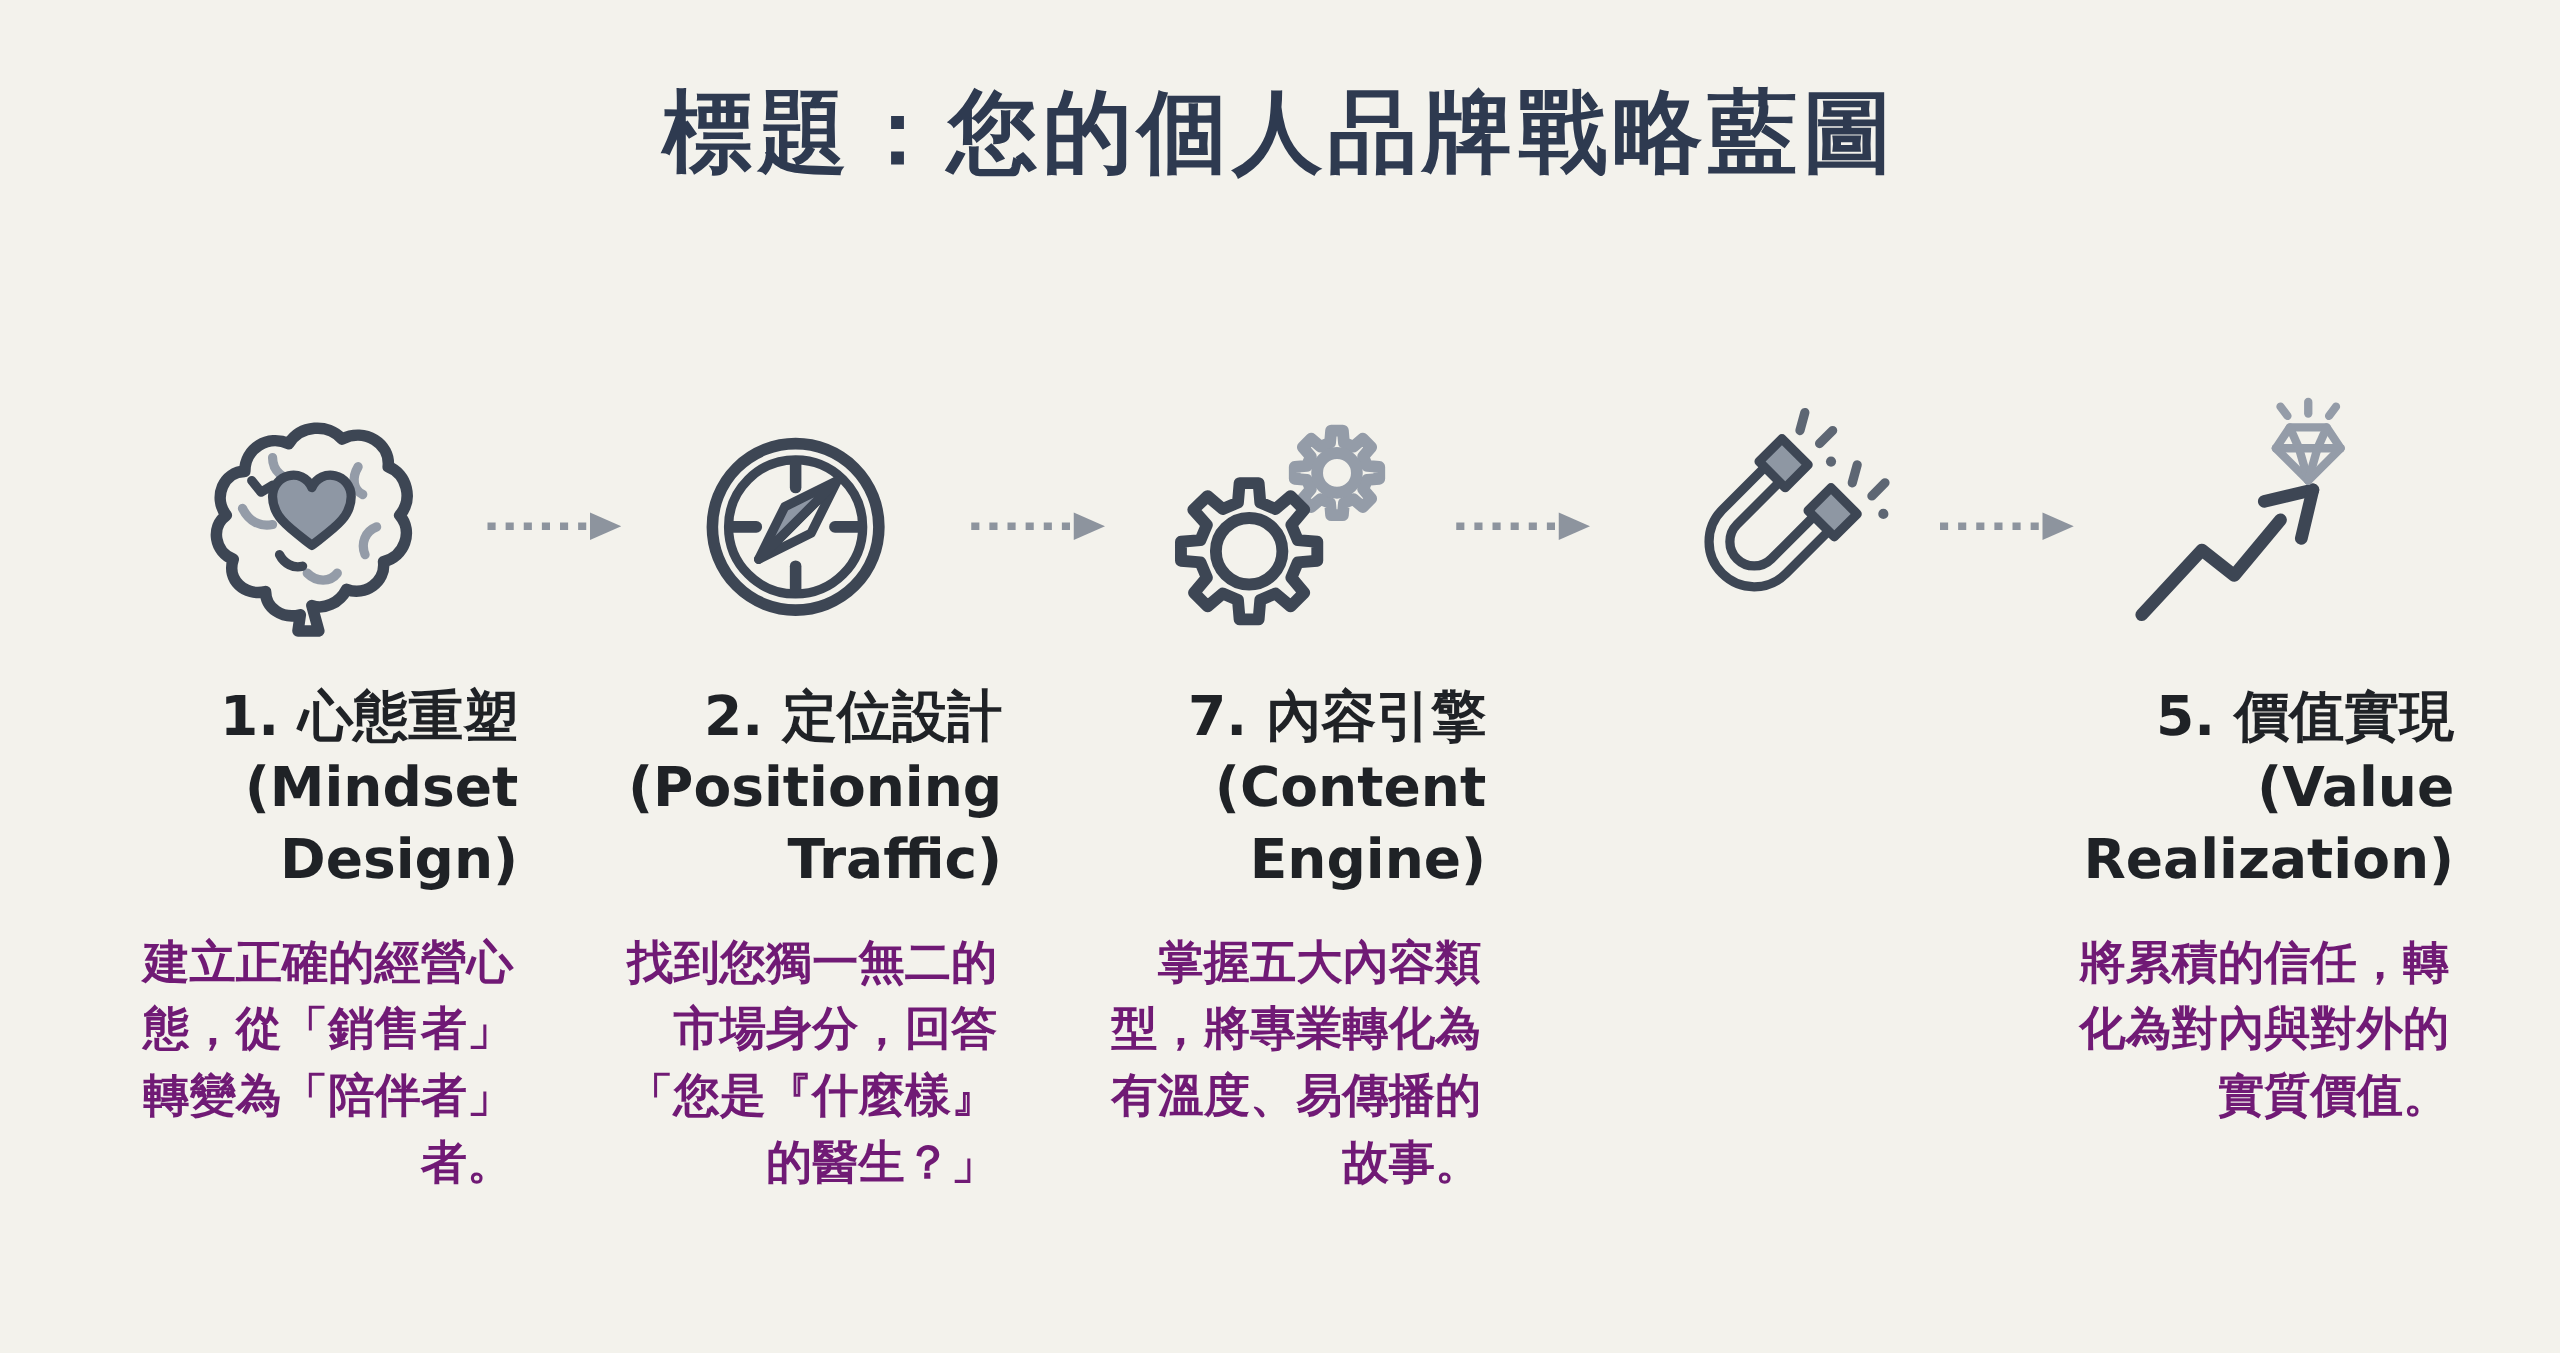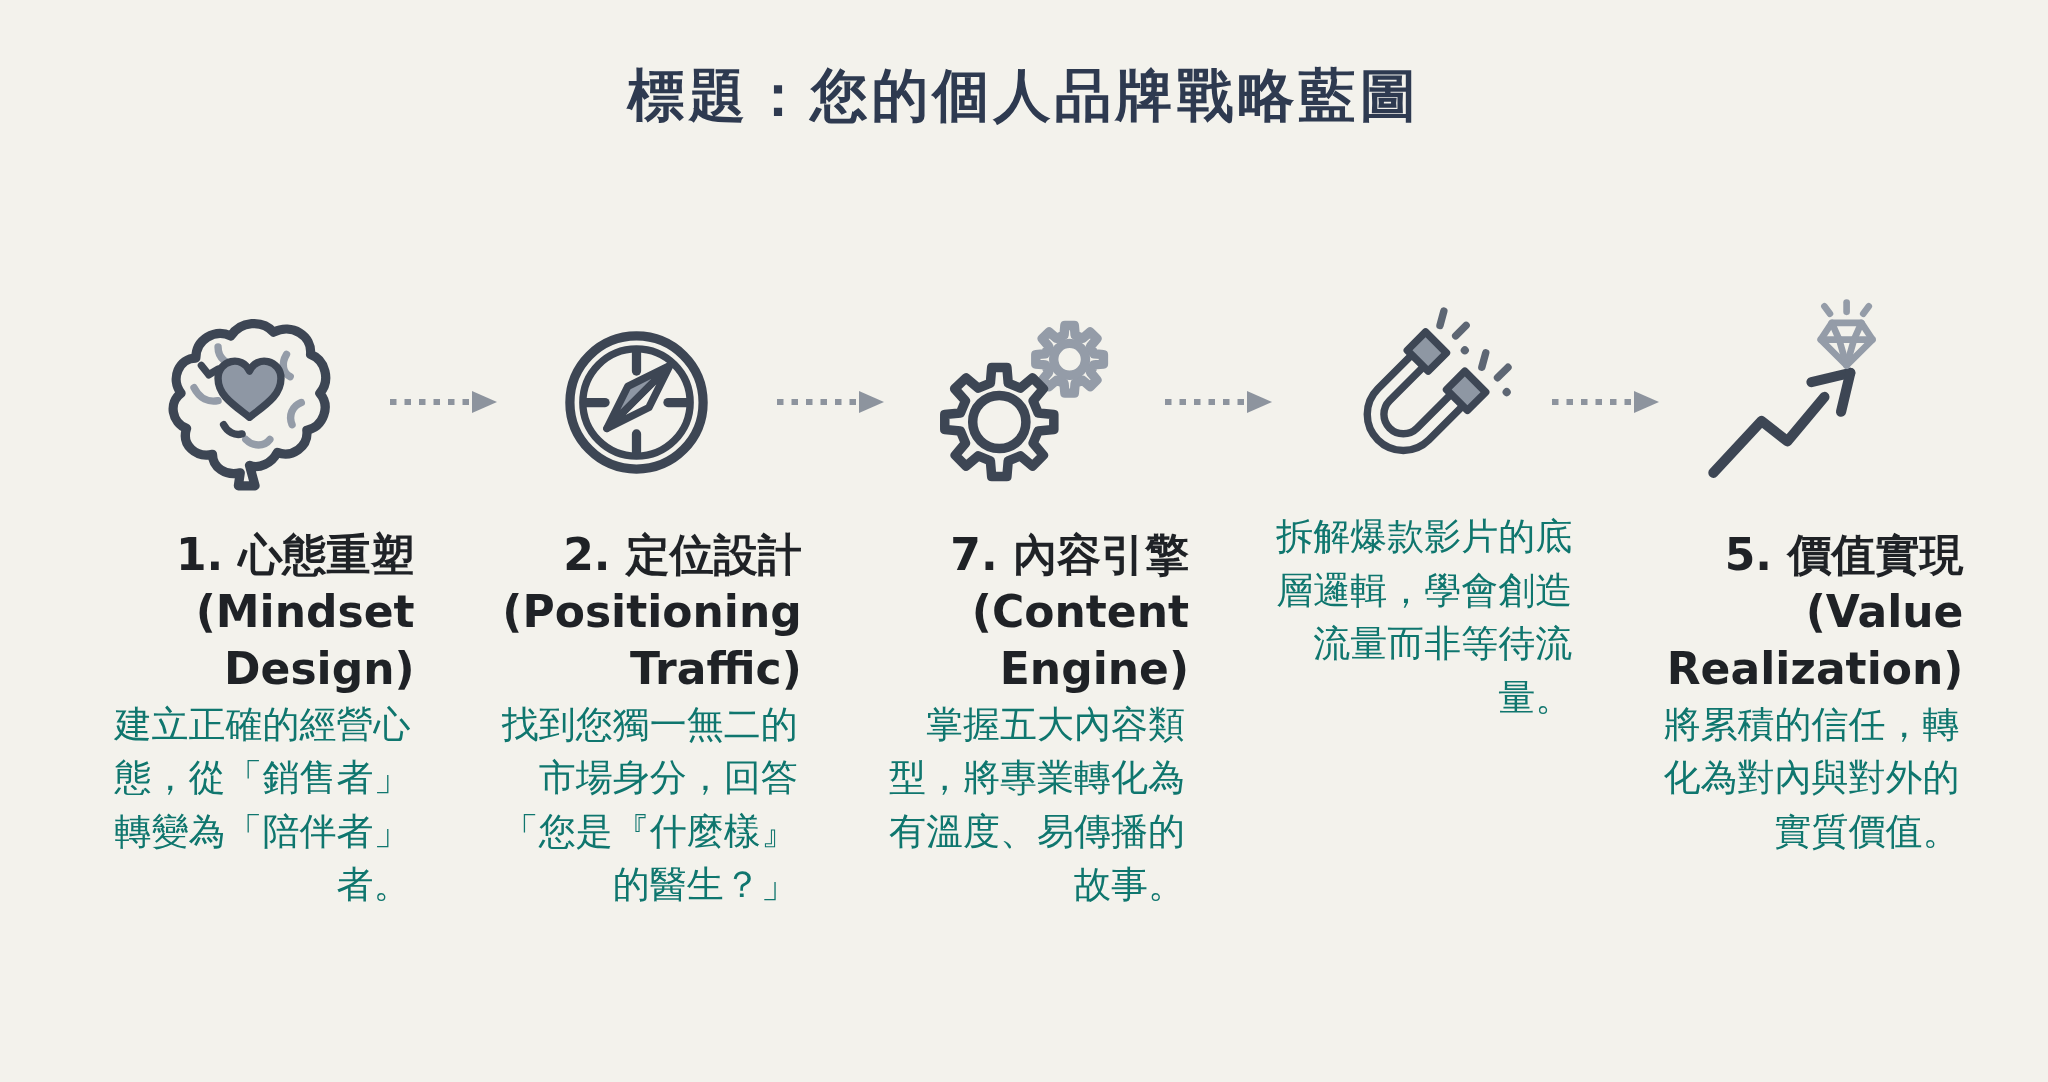--- a/index.html
+++ b/index.html
@@ -9,21 +9,21 @@
     font-family:"DejaVu Sans", sans-serif;
     overflow:hidden;
     position:relative;
   }
   .canvas{width:100%;height:100%;position:relative;}
   .main-title{
     margin:58px auto 0;
     text-align:center;
     font-family:"DejaVu Serif", serif;
     font-weight:bold;
-    font-size:57px;
+    font-size:72px;
     letter-spacing:4px;
     color:#2e3a50;
   }
   .steps{
     position:relative;
     margin:160px 56px 0;
     display:grid;
     grid-template-columns:repeat(5,1fr);
   }
   .step{
@@ -41,24 +41,26 @@
   .icon-box svg{overflow:visible;}
   .step-title{
     margin-top:16px;
     font-size:44px;
     font-weight:bold;
     color:#1f2226;
     line-height:1.3;
     max-width:330px;
   }
   .step-desc{
+    margin-top:26px;
     font-size:37px;
-    color:#0f766e;
+    color:#701a75;
     line-height:1.45;
     max-width:322px;
+    font-weight:bold;
   }
   .flow-arrow{
     position:absolute;
     top:94px;
     width:112px;
     height:26px;
   }
   .flow-arrow:nth-of-type(1){left:calc(20% - 56px);}
   .flow-arrow:nth-of-type(2){left:calc(40% - 56px);}
   .flow-arrow:nth-of-type(3){left:calc(60% - 56px);}
@@ -163,21 +165,20 @@
             <rect x="7" y="-38" width="16" height="14" fill="#8e97a3" stroke="#3d4654" stroke-width="4"></rect>
             <line x1="-20" y1="-46" x2="-24" y2="-53" stroke="#5d6673" stroke-width="4"></line>
             <line x1="-10" y1="-48" x2="-10" y2="-56" stroke="#5d6673" stroke-width="4"></line>
             <circle cx="-1" cy="-46" r="2.2" fill="#5d6673"></circle>
             <line x1="12" y1="-46" x2="8" y2="-53" stroke="#5d6673" stroke-width="4"></line>
             <line x1="22" y1="-48" x2="22" y2="-56" stroke="#5d6673" stroke-width="4"></line>
             <circle cx="31" cy="-46" r="2.2" fill="#5d6673"></circle>
           </g>
         </svg>
       </div>
-      <div class="step-desc">拆解爆款影片的底層邏輯，學會創造流量而非等待流量。</div>
     </div>
 
     <div class="step">
       <div class="icon-box">
         <svg width="185" height="185" viewBox="0 0 100 100" fill="none" stroke-linecap="round" stroke-linejoin="round">
           <polyline class="dark" stroke-width="5.5" points="4,88 30,60 44,71 64,47"></polyline>
           <line class="dark" stroke-width="5.5" x1="78" y1="34" x2="57" y2="39"></line>
           <line class="dark" stroke-width="5.5" x1="78" y1="34" x2="73" y2="55"></line>
           <g class="gray" stroke-width="3.6">
             <path d="M62 16 L68 7 L84 7 L90 16 L76 30 Z"></path>

